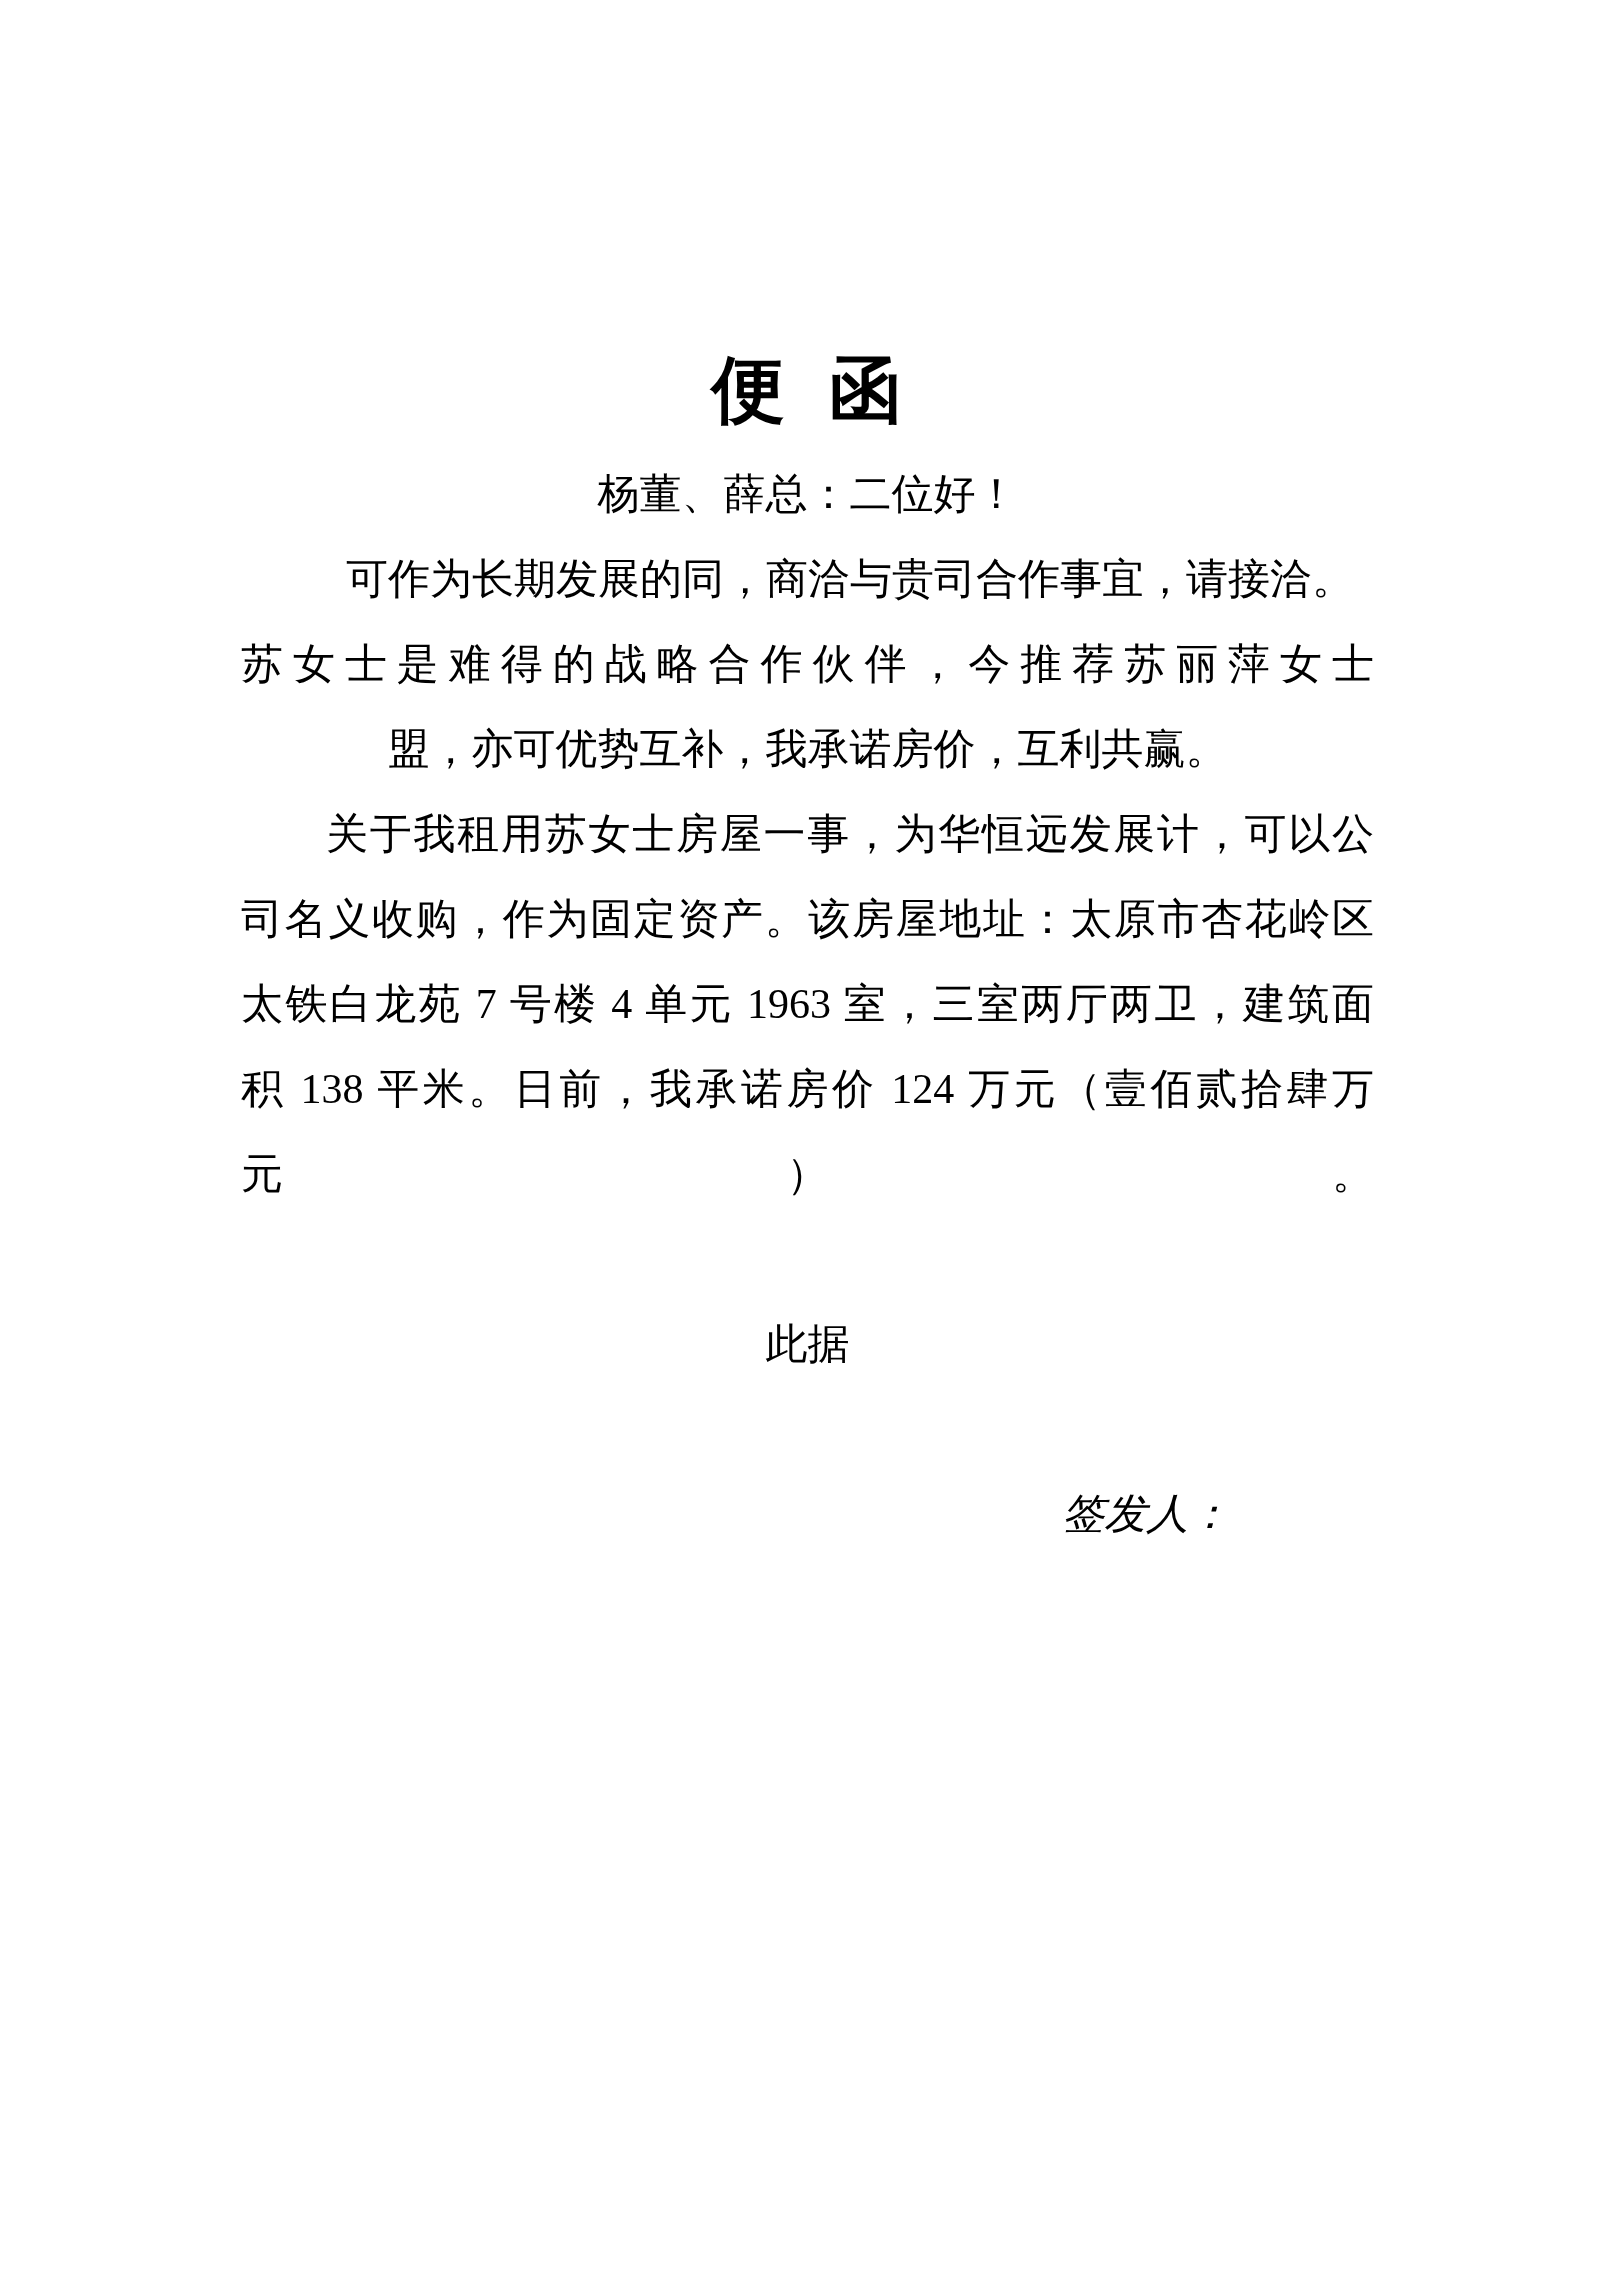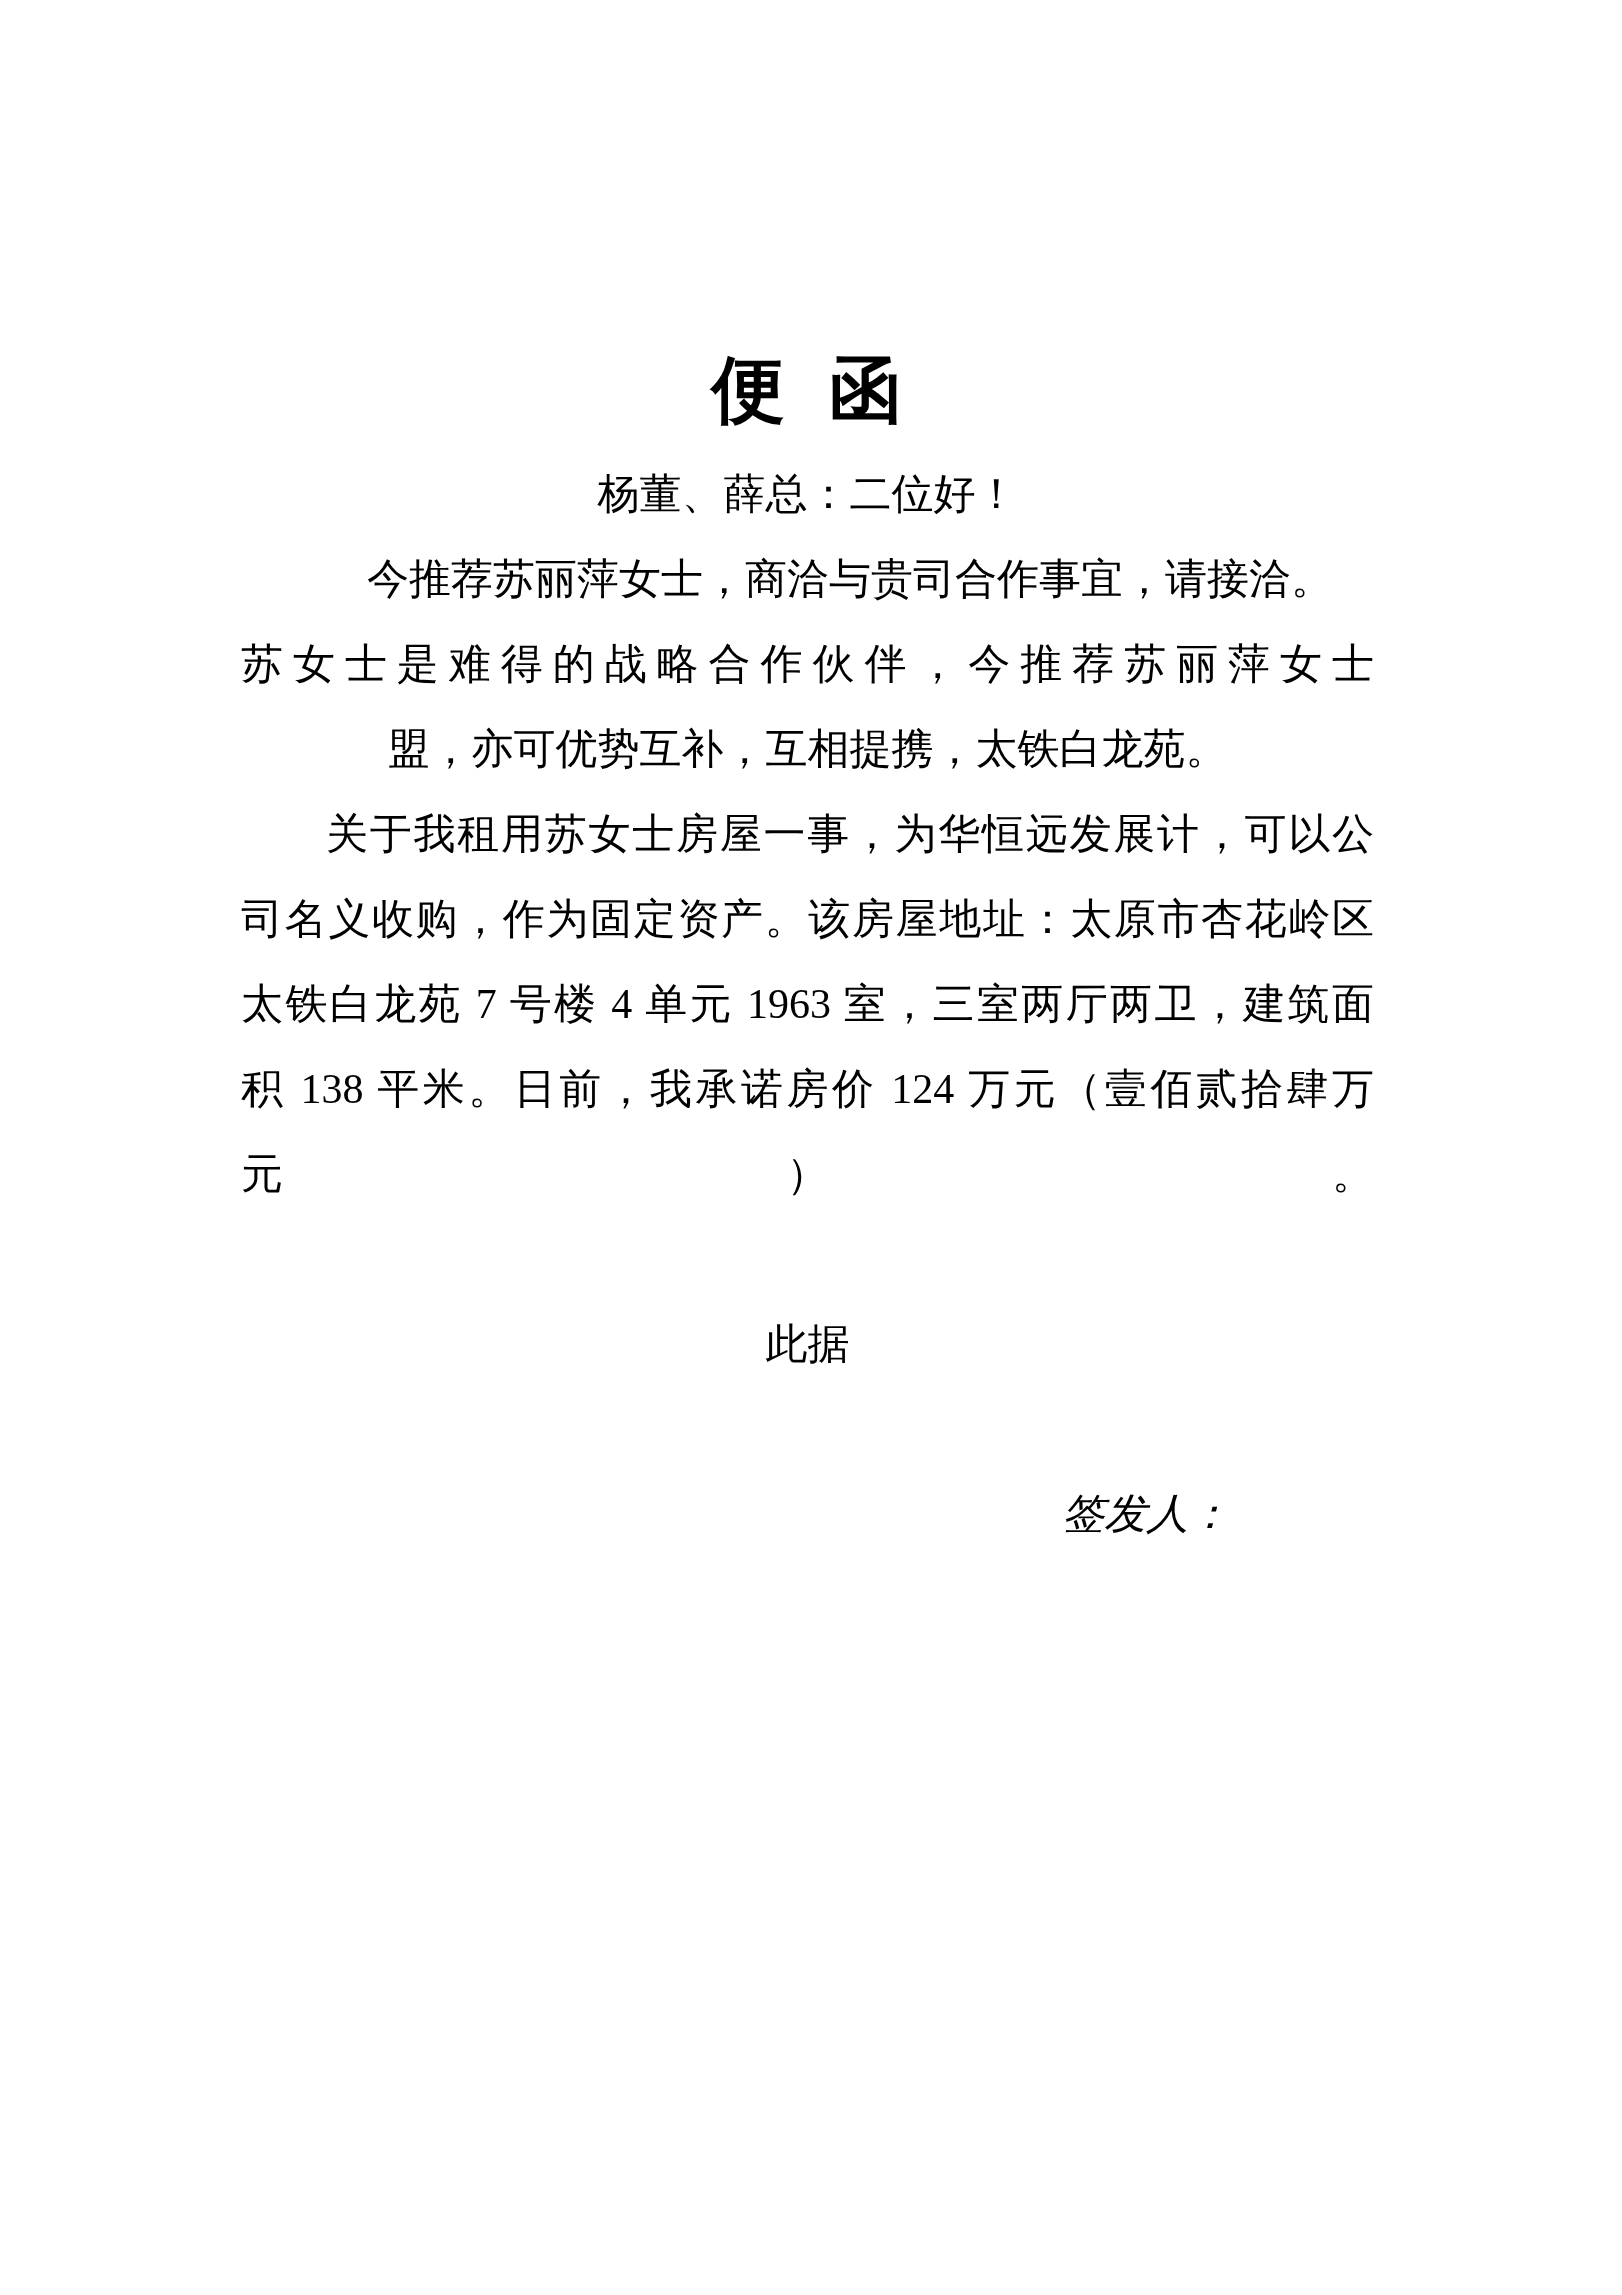--- a/index.html
+++ b/index.html
@@ -63,25 +63,25 @@
 <body>
 
 <div class="page">
 
   <div class="doc-title">便  函</div>
 
   <div class="body-block">
 
     <div class="line">杨董、薛总：二位好！</div>
 
-    <div class="line indent">今推荐苏丽萍女士，商洽与贵司合作事宜，请接洽。</div>
+    <div class="line indent">可作为长期发展的同，商洽与贵司合作事宜，请接洽。</div>
 
     <div class="line fill">苏女士是难得的战略合作伙伴，今推荐苏丽萍女士</div>
 
-    <div class="line">盟，亦可优势互补，互相提携，太铁白龙苑。</div>
+    <div class="line">盟，亦可优势互补，我承诺房价，互利共赢。</div>
 
     <div class="line indent fill">关于我租用苏女士房屋一事，为华恒远发展计，可以公</div>
 
     <div class="line fill">司名义收购，作为固定资产。该房屋地址：太原市杏花岭区</div>
 
     <div class="line fill">太铁白龙苑 7 号楼 4 单元 1963 室，三室两厅两卫，建筑面</div>
 
     <div class="line fill">积 138 平米。日前，我承诺房价 124 万元（壹佰贰拾肆万元）。</div>
 
 

